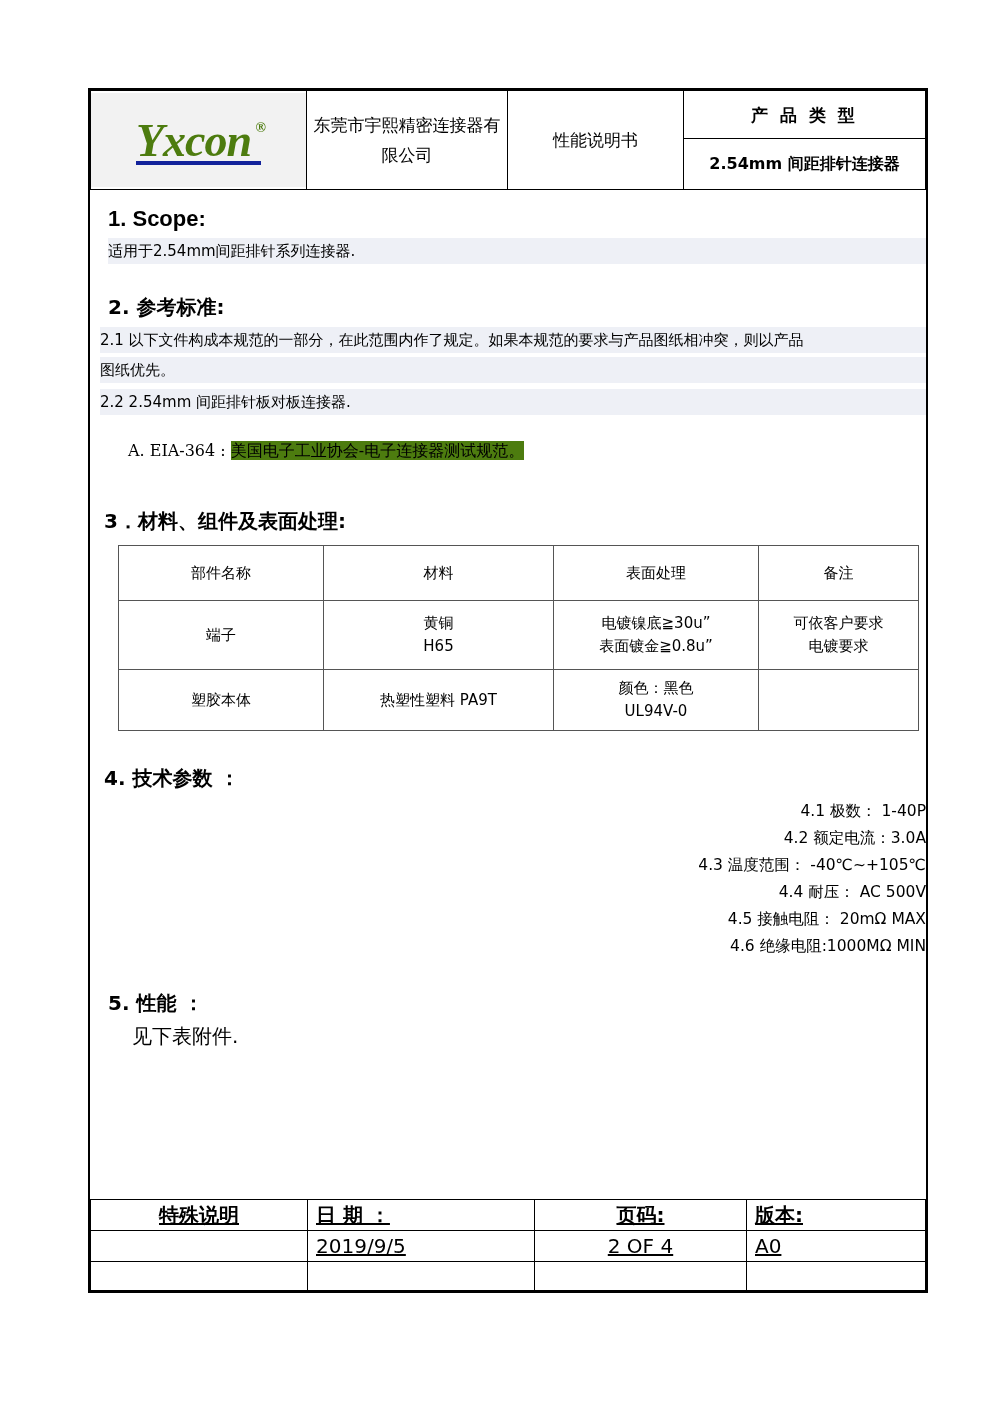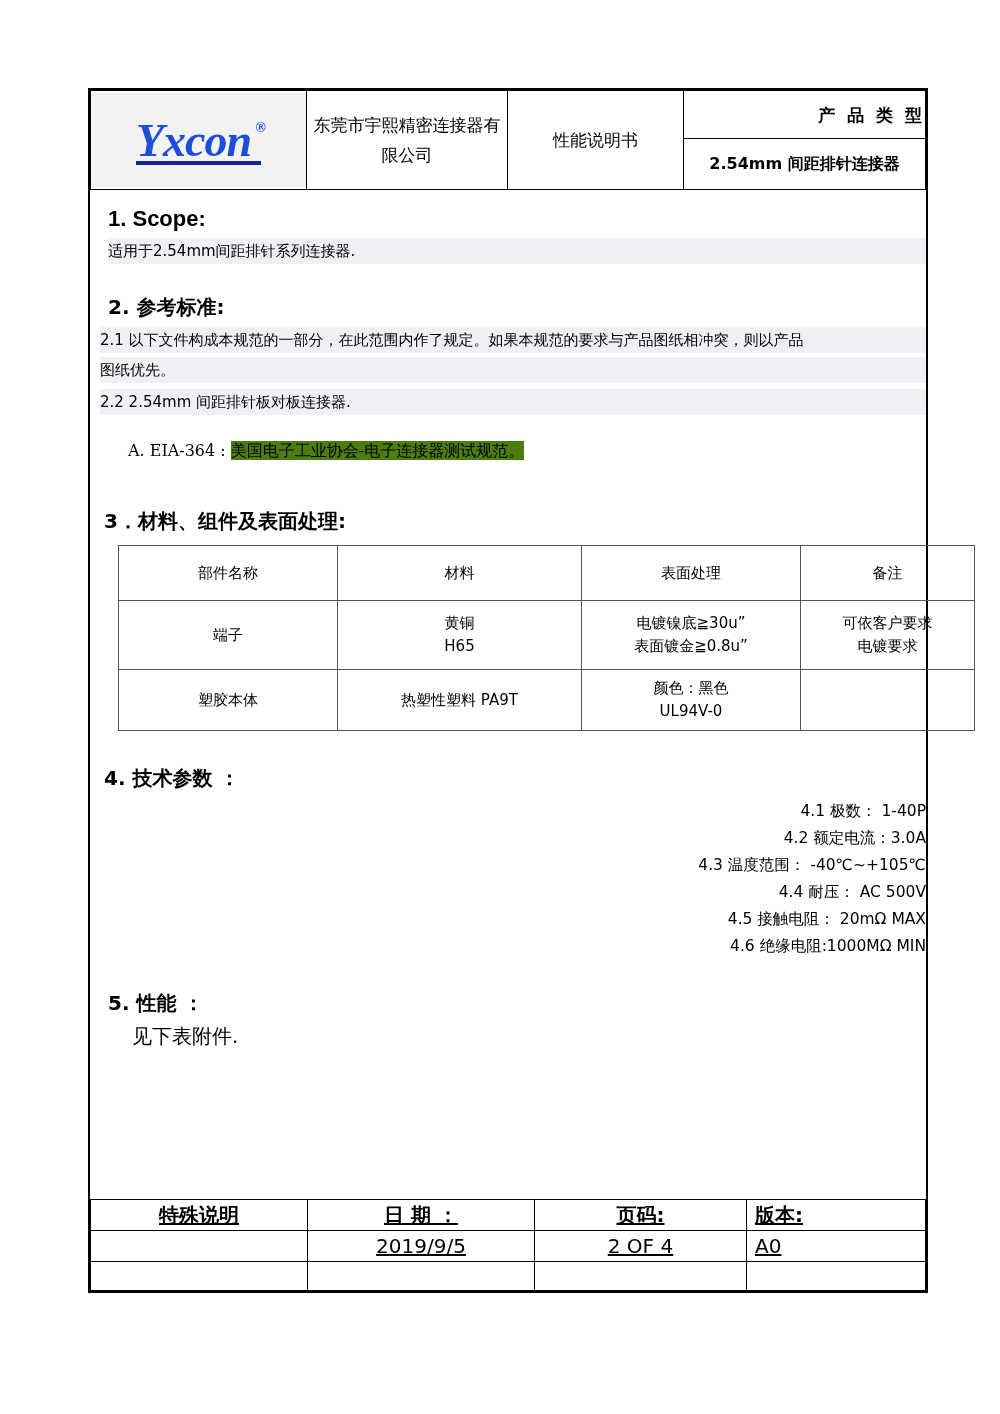--- a/index.html
+++ b/index.html
@@ -49,21 +49,21 @@
     display: flex;
     align-items: center;
     justify-content: center;
     background: #f2f2f2;
   }
   .logo-text {
     font-family: "Liberation Serif", serif;
     font-weight: bold;
     font-style: italic;
     font-size: 46px;
-    color: #1d4ed8;
+    color: #4d7c0f;
     letter-spacing: -1px;
     position: relative;
     padding-right: 10px;
   }
   .logo-text .reg {
     font-size: 14px;
     font-style: normal;
     position: absolute;
     right: -4px;
     top: 6px;
@@ -91,21 +91,20 @@
     padding: 0;
   }
   .prod-top {
     border-bottom: 1px solid #000;
     height: 46px;
     line-height: 46px;
     font-size: 17px;
     font-weight: bold;
     letter-spacing: 3px;
     font-family: "DejaVu Serif", serif;
-    text-align: right;
   }
   .prod-bottom {
     height: 50px;
     line-height: 50px;
     font-size: 16px;
     font-weight: bold;
     font-family: "DejaVu Sans", sans-serif;
   }
 
   
@@ -141,21 +140,21 @@
     border-collapse: collapse;
     table-layout: fixed;
     margin: 10px 0 0 28px;
     width: 780px;
   }
   .mat td {
     border: 1px solid #555;
     text-align: center;
     font-size: 15px;
     font-family: "DejaVu Sans", sans-serif;
-    padding: 6px 9px;
+    padding: 6px 2px;
     line-height: 23px;
   }
   .mat .c1 { width: 200px; }
   .mat .c2 { width: 225px; }
   .mat .c3 { width: 200px; }
   .mat .c4 { width: 155px; }
   .mat tr.head td { height: 42px; }
   .mat tr.r1 td { height: 56px; }
   .mat tr.r2 td { height: 48px; }
 
@@ -185,21 +184,21 @@
     font-size: 20px;
     height: 30px;
     padding: 0 8px;
     font-family: "DejaVu Sans", sans-serif;
     text-decoration: underline;
   }
   .ftbl td.k {
     font-weight: bold;
   }
   .ftbl .f1 { width: 200px; text-align: center; }
-  .ftbl .f2 { width: 210px; text-align: center; }
+  .ftbl .f2 { width: 210px; }
   .ftbl .f3 { width: 195px; text-align: center; }
   .ftbl .f4 { text-align: left; }
   .ftbl td.v { font-weight: normal; }
   .ftbl .blank td { height: 28px; }
 </style>
 </head>
 <body>
 
 <div class="page">
 

